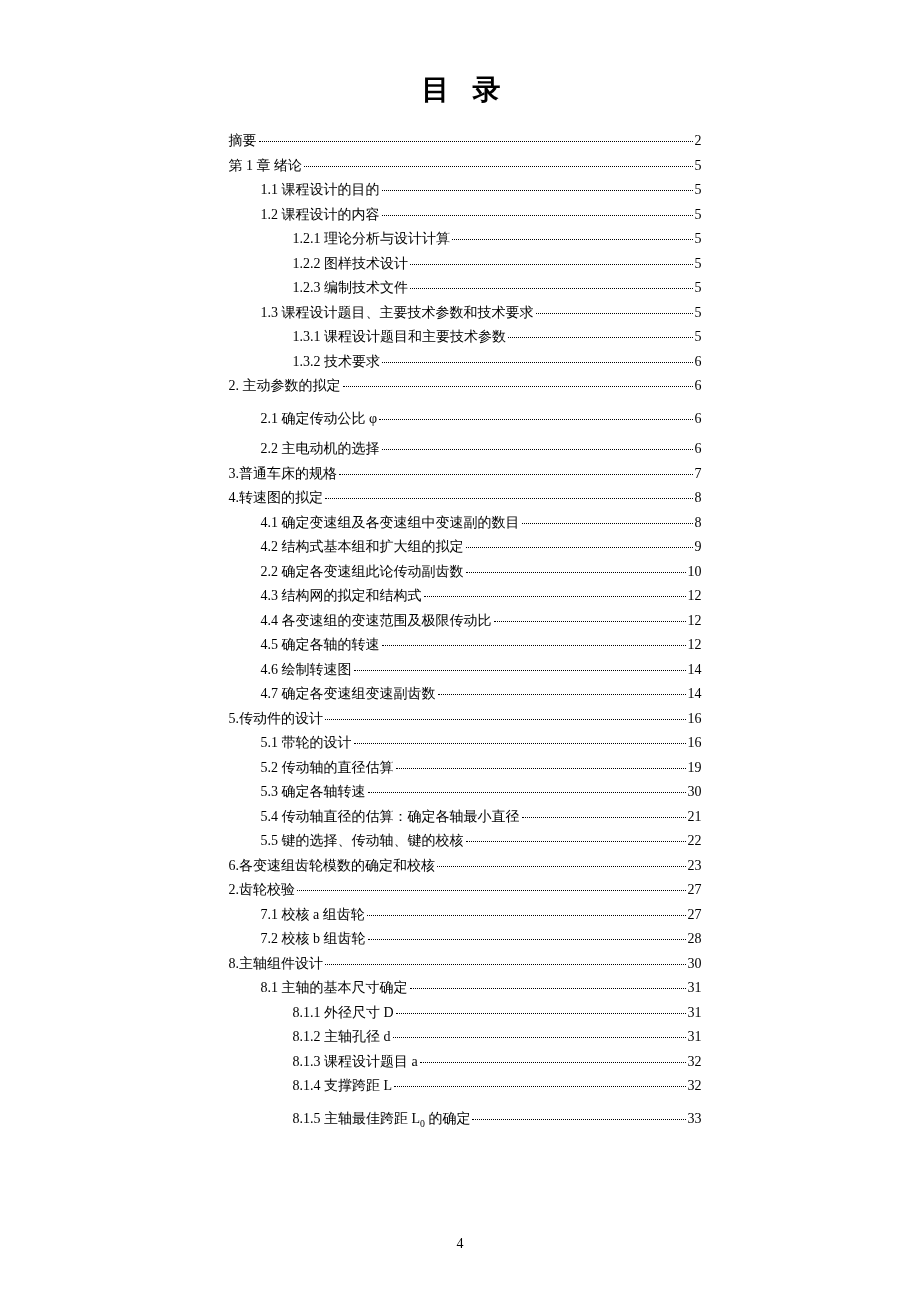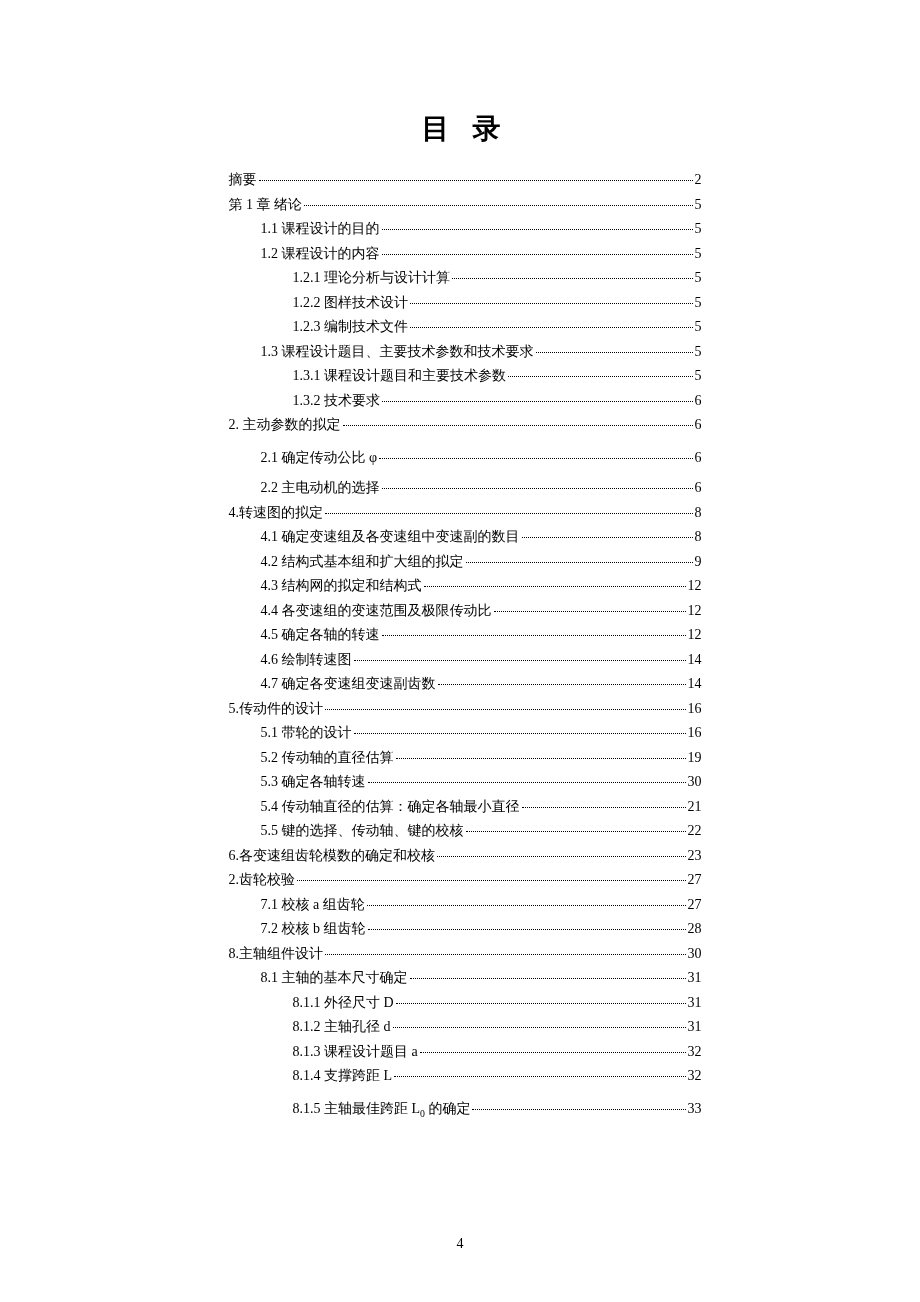--- a/index.html
+++ b/index.html
@@ -8,21 +8,21 @@
     background: #fff;
     font-family: "SimSun", "宋体", serif;
     color: #000;
   }
   .page {
     width: 743px;
     min-height: 1302px;
     margin: 0 auto;
     background: #fff;
     box-sizing: border-box;
-    padding: 110px 130px 40px 140px;
+    padding: 71px 130px 40px 140px;
     position: relative;
   }
   .title {
     text-align: center;
     font-size: 28px;
     font-weight: bold;
     letter-spacing: 8px;
     margin-bottom: 20px;
   }
   .toc {
@@ -130,33 +130,43 @@
         <span class="label">2.1 确定传动公比 φ </span>
         <span class="leader"></span>
         <span class="page-no">6</span>
       </div>
       <div class="row l1">
         <span class="label">2.2 主电动机的选择</span>
         <span class="leader"></span>
         <span class="page-no">6</span>
       </div>
       <div class="row l0">
+        <span class="label">3.普通车床的规格</span>
+        <span class="leader"></span>
+        <span class="page-no">7</span>
+      </div>
+      <div class="row l0">
         <span class="label">4.转速图的拟定</span>
         <span class="leader"></span>
         <span class="page-no">8</span>
       </div>
       <div class="row l1">
         <span class="label">4.1 确定变速组及各变速组中变速副的数目</span>
         <span class="leader"></span>
         <span class="page-no">8</span>
       </div>
       <div class="row l1">
         <span class="label">4.2 结构式基本组和扩大组的拟定</span>
         <span class="leader"></span>
         <span class="page-no">9</span>
+      </div>
+      <div class="row l1">
+        <span class="label">2.2  确定各变速组此论传动副齿数</span>
+        <span class="leader"></span>
+        <span class="page-no">10</span>
       </div>
       <div class="row l1">
         <span class="label">4.3 结构网的拟定和结构式</span>
         <span class="leader"></span>
         <span class="page-no">12</span>
       </div>
       <div class="row l1">
         <span class="label">4.4 各变速组的变速范围及极限传动比</span>
         <span class="leader"></span>
         <span class="page-no">12</span>

